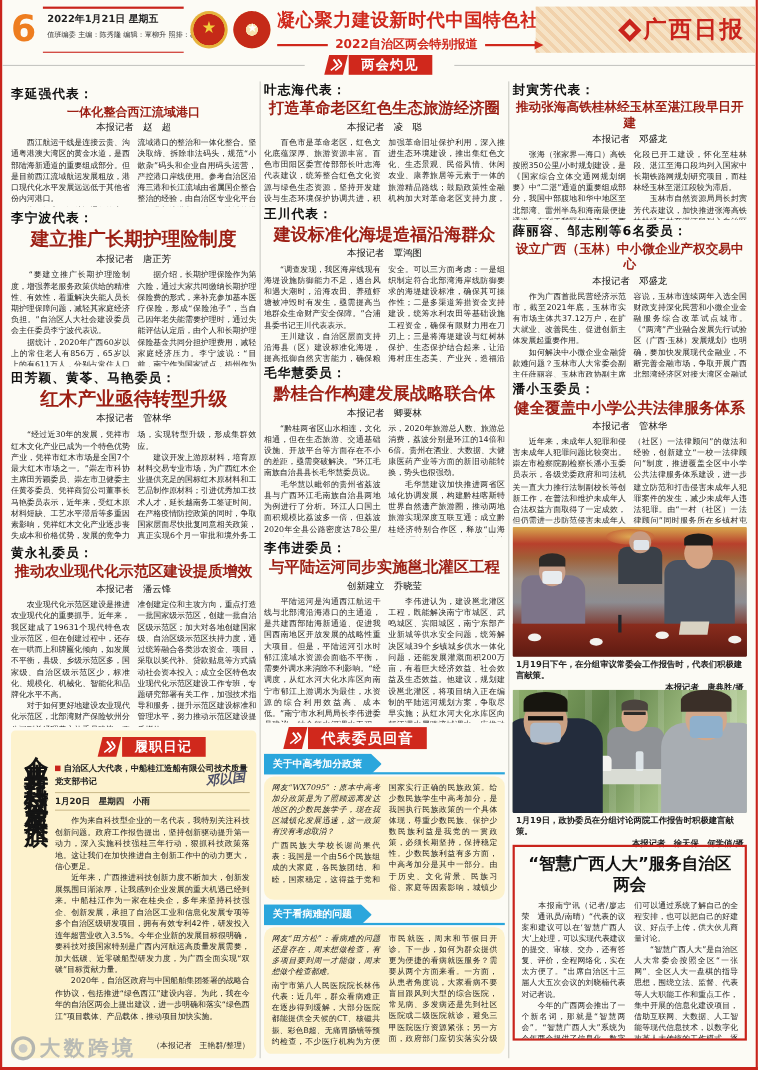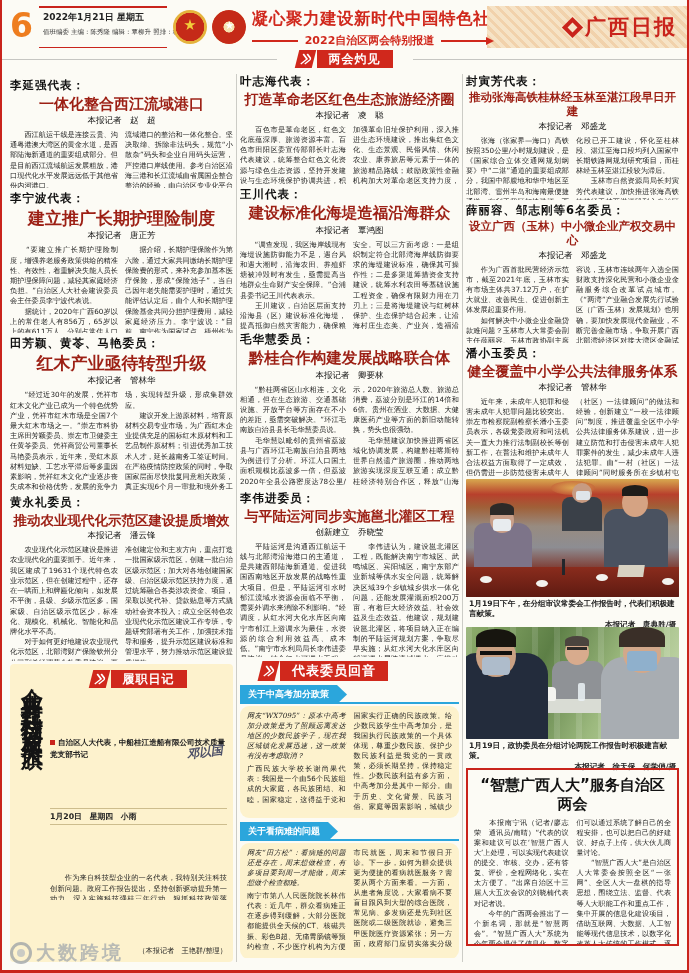--- a/index.html
+++ b/index.html
@@ -47,21 +47,21 @@
   .art { overflow:hidden; margin-bottom:3px; flex-shrink:0; }
   .kicker { font-size:11.5px; font-weight:bold; color:#0f0f0f; letter-spacing:1px; }
   .hl { color:#9c1f14; font-weight:bold; text-align:center; line-height:1.2; margin:2px 0 2px; }
   .byline { font-size:8.5px; text-align:center; margin:1px 0 3px; color:#111; }
   .art-body { column-count:2; column-gap:7px; font-size:7.2px; line-height:1.42; text-align:justify;
     white-space:pre-line; color:#1d1d1d; }
   
   .diary { background:#fdf2cd; border-radius:4px; padding:6px; display:flex; gap:6px; overflow:hidden; flex-shrink:0; }
   .diary-vtitle { writing-mode:vertical-rl; text-orientation:upright; font-size:22px; font-weight:bold;
     line-height:1.05; letter-spacing:5px; color:#141414; width:28px; }
-  .diary-main { flex:1; display:flex; flex-direction:column; min-width:0;gap:44px; }
+  .diary-main { flex:1; display:flex; flex-direction:column; min-width:0; }
   .diary-badgewrap { display:flex; justify-content:center; margin-bottom:5px; }
   .diary-author { font-size:7.6px; font-weight:bold; line-height:1.6; position:relative; color:#222; }
   .sq { display:inline-block; width:5px; height:5px; background:#c9241c; margin-right:3px; }
   .diary-sign { position:absolute; right:4px; top:6px; font-family:"DejaVu Serif", serif; font-style:italic;
     color:#4d5068; font-size:12px; transform:rotate(-7deg); }
   .diary-date { font-size:7.8px; font-weight:bold; border-top:1px solid #cdbd8d; border-bottom:1px solid #cdbd8d;
     padding:2px 0; margin:3px 0 4px; color:#222; }
   .diary-body { font-size:7.2px; line-height:1.45; text-align:justify; white-space:pre-line; color:#1d1d1d; flex:1; overflow:hidden; }
   .diary-credit { font-size:7.2px; text-align:right; color:#1d1d1d; padding-top:2px; }
   
@@ -135,21 +135,21 @@
       <div class="label">两会灼见</div>
     </div>
     <div class="hline"></div>
   </div>
 
   <div class="cols">
 
     <div class="col c1">
       <div class="art" style="height:110px">
         <div class="kicker">李延强代表：</div>
-        <div class="hl" style="font-size:15px">一体化整合西江流域港口</div>
+        <div class="hl" style="font-size:11px">一体化整合西江流域港口</div>
         <div class="byline">本报记者　赵　超</div>
         <div class="art-body">　　西江航运干线是连接云贵、沟通粤港澳大湾区的黄金水道，是西部陆海新通道的重要组成部分。但是目前西江流域航运发展粗放，港口现代化水平发展远远低于其他省份内河港口。
 　　为了提高西江航运通行效率，进一步挖掘内河航运发展潜力，更好发挥西江黄金水道作用，北部湾港集团党委书记、董事长李延强代表建议，加强顶层设计，推动西江流域港口的整治和一体化整合。坚决取缔、拆除非法码头，规范“小散杂”码头和企业自用码头运营，严控港口岸线使用。参考自治区沿海三港和长江流域由省属国企整合整治的经验，由自治区专业化平台——北部湾港集团对西江流域的港口码头进行一体化经营，进一步打造与西部陆海新通道和北部湾国际门户港有机衔接的专业化内河港口。</div>
       </div>
       <div class="art" style="height:142px">
         <div class="kicker">李宁波代表：</div>
         <div class="hl" style="font-size:17px">建立推广长期护理险制度</div>
         <div class="byline">本报记者　唐正芳</div>
         <div class="art-body">　　“要建立推广长期护理险制度，增强养老服务政策供给的精准性、有效性，着重解决失能人员长期护理保障问题，减轻其家庭经济负担。”自治区人大社会建设委员会主任委员李宁波代表说。
 　　据统计，2020年广西60岁以上的常住老人有856万，65岁以上的有611万人，分别占常住人口的17%和12%，80岁以上老人132万人，其中失能和半失能约120万人，长期护理成为一笔较大开支，这是家庭难以言说的痛点和难点。

